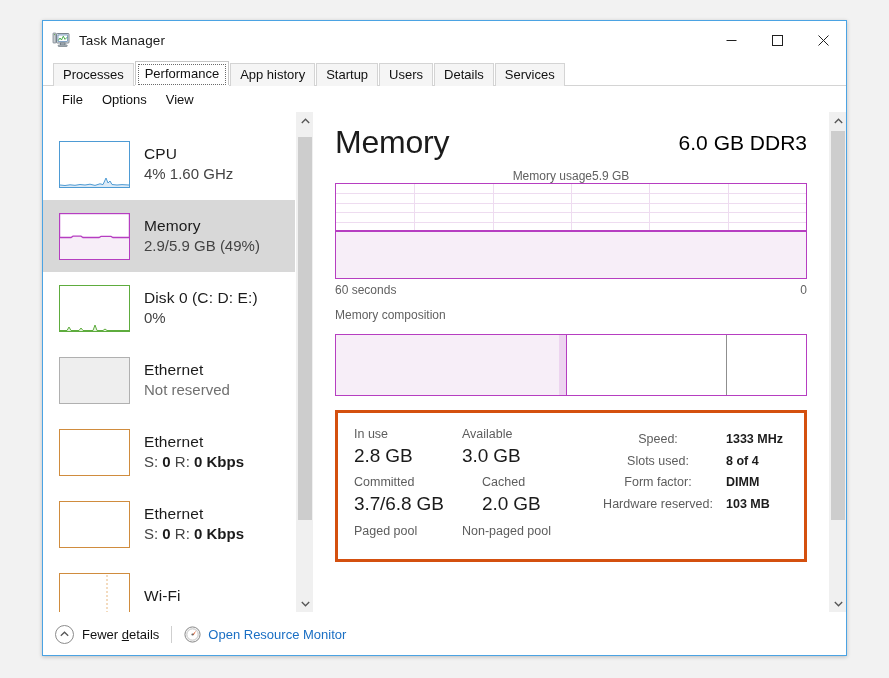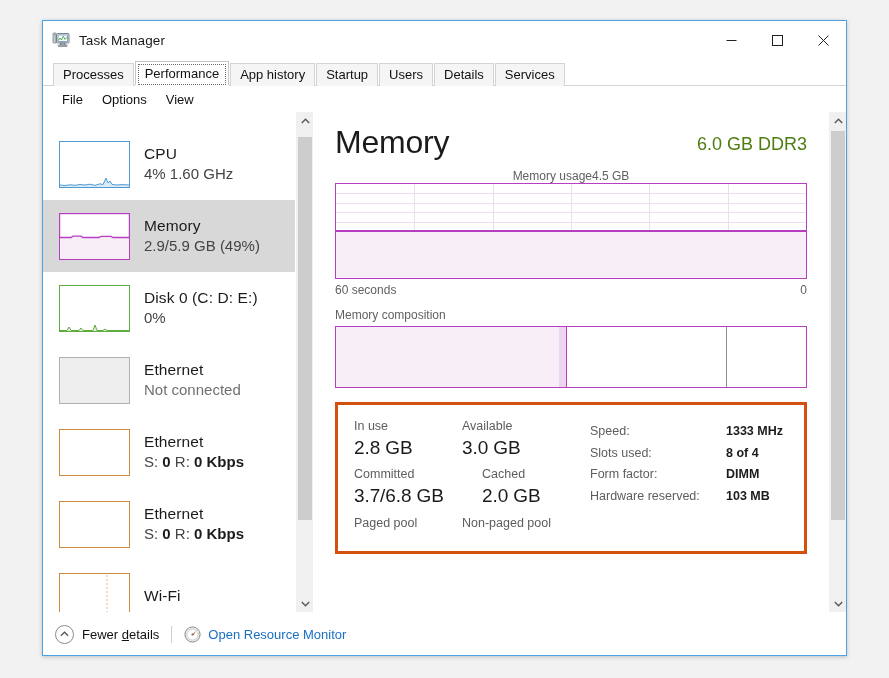--- a/index.html
+++ b/index.html
@@ -207,22 +207,22 @@
     align-items: flex-end;
     justify-content: space-between;
   }
   #mem-title {
     font-size: 32px;
     color: #1b1b1b;
     line-height: 1;
     letter-spacing: -0.2px;
   }
   #mem-spec {
-    font-size: 18px;
-    color: #4d7c0f;
+    font-size: 21px;
+    color: #000000;
     padding-bottom: 3px;
   }
   .cap-row {
     display: flex;
     justify-content: center;
     margin-top: 11px;
     font-size: 12px;
     color: #616161;
   }
 
@@ -252,21 +252,21 @@
     margin-top: 4px;
     font-size: 12px;
     color: #616161;
   }
 
   
   .comp-label {
     font-size: 12px;
     color: #616161;
     margin-top: 11px;
-    margin-bottom: 4px;
+    margin-bottom: 12px;
   }
   .comp {
     position: relative;
     height: 62px;
     border: 1px solid #b63ec1;
     background: #ffffff;
     display: flex;
   }
   .comp-seg { position: relative; height: 100%; }
   .comp-seg.inuse { background: #f7eef8; }
@@ -276,21 +276,21 @@
 
   
   #stats {
     margin-top: 14px;
     border: 3px solid #d4500f;
     padding: 14px 16px 14px 16px;
     display: flex;
     min-height: 152px;
   }
   .stats-left { width: 218px; flex: none; }
-  .stats-right { flex: 1; padding-left: 18px; padding-top: 2px; }
+  .stats-right { flex: 1; padding-left: 18px; padding-top: 2px; text-align: center; }
   .pair-row { display: flex; }
   .pair { }
   .pair .lbl {
     font-size: 12.5px;
     color: #5d5d5d;
     line-height: 1.25;
   }
   .pair .val {
     font-size: 19px;
     color: #1b1b1b;
@@ -448,21 +448,21 @@
         </div>
 
         <div class="side-item">
           <div class="thumb">
             <svg viewBox="0 0 71 47" preserveAspectRatio="none">
               <rect x="0.5" y="0.5" width="70" height="46" fill="#eeeeee" stroke="#b0b0b0" stroke-width="1"></rect>
             </svg>
           </div>
           <div class="side-text">
             <div class="side-title">Ethernet</div>
-            <div class="side-sub dim">Not connected</div>
+            <div class="side-sub dim">Not reserved</div>
           </div>
         </div>
 
         <div class="side-item">
           <div class="thumb">
             <svg viewBox="0 0 71 47" preserveAspectRatio="none">
               <rect x="0.5" y="0.5" width="70" height="46" fill="#ffffff" stroke="#d08c3e" stroke-width="1"></rect>
             </svg>
           </div>
           <div class="side-text">
@@ -515,21 +515,21 @@
     <div id="mainwrap">
       <div id="main">
 
         <div class="head-row">
           <div id="mem-title">Memory</div>
           <div id="mem-spec">6.0 GB DDR3</div>
         </div>
 
         <div class="cap-row">
           <div>Memory usage</div>
-          <div>4.5 GB</div>
+          <div>5.9 GB</div>
         </div>
 
         <div class="graph">
           <div class="grid-v" style="left:16.66%"></div>
           <div class="grid-v" style="left:33.33%"></div>
           <div class="grid-v" style="left:50%"></div>
           <div class="grid-v" style="left:66.66%"></div>
           <div class="grid-v" style="left:83.33%"></div>
           <div class="grid-h" style="top:10%"></div>
           <div class="grid-h" style="top:20%"></div>

